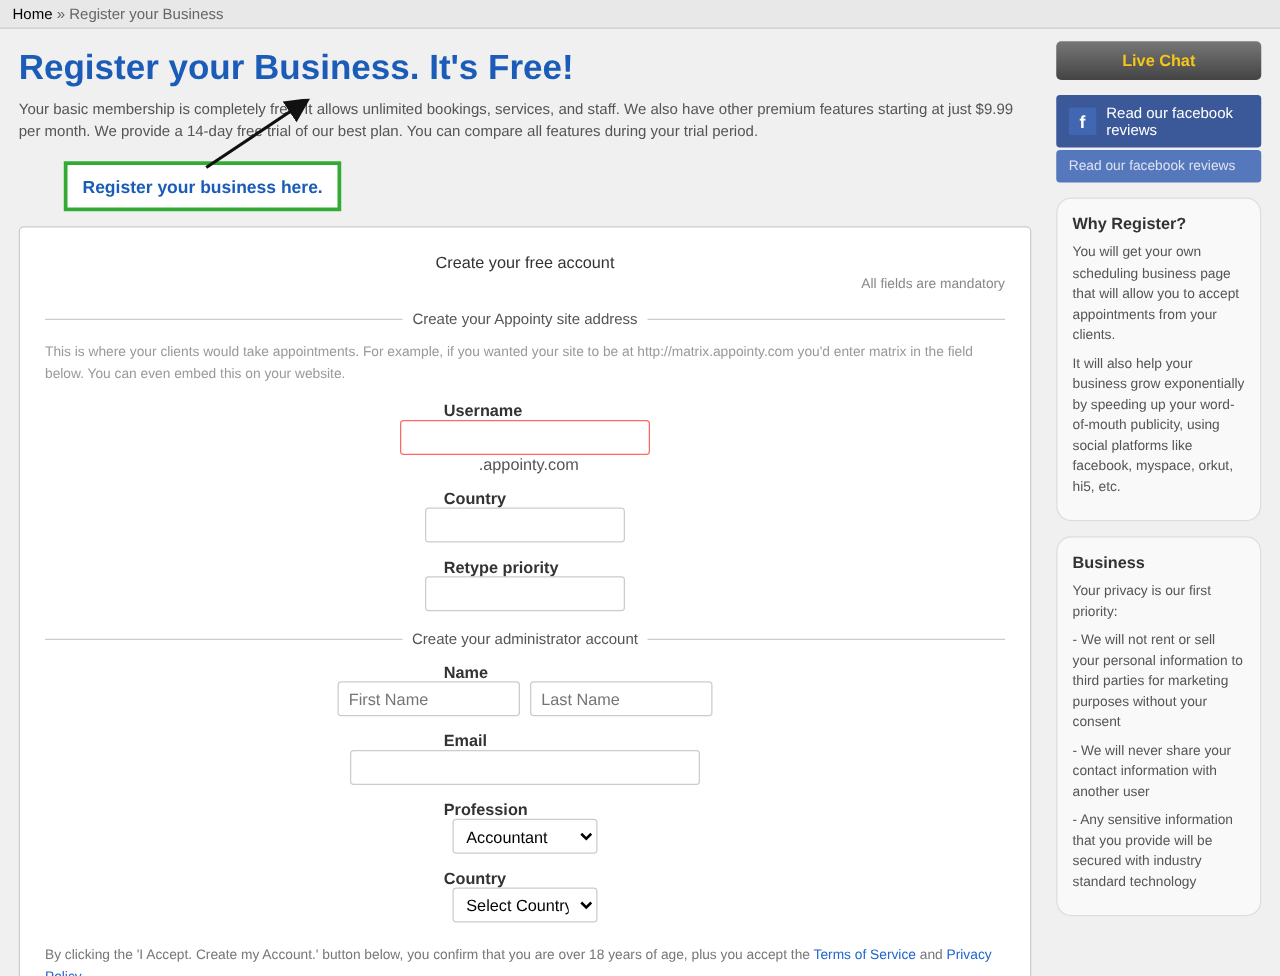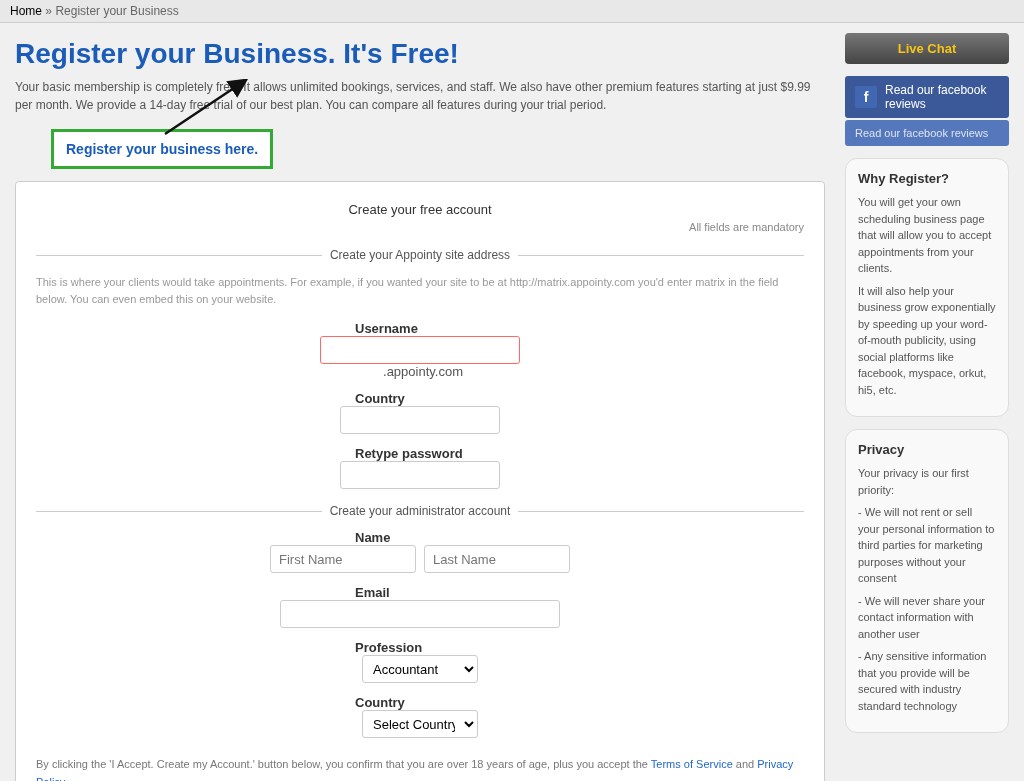--- a/index.html
+++ b/index.html
@@ -296,21 +296,21 @@
         <input type="text" class="form-input username-field" style="">
         <span class="appointy-domain">.appointy.com</span>
       </div>
 
       <div class="form-row">
         <div class="form-label">Country</div>
         <input type="password" class="form-input password-field" style="">
       </div>
 
       <div class="form-row">
-        <div class="form-label">Retype password</div>
+        <div class="form-label">Retype priority</div>
         <input type="password" class="form-input password-field" style="">
       </div>
 
       <div class="section-divider">
         <span>Create your administrator account</span>
       </div>
 
       <div class="form-row">
         <div class="form-label">Name</div>
         <div class="name-row">
@@ -371,21 +371,21 @@
       <span style="font-size:11px; opacity:0.8;">Read our facebook reviews</span>
     </div>
 
     <div class="sidebar-card">
       <h3>Why Register?</h3>
       <p>You will get your own scheduling business page that will allow you to accept appointments from your clients.</p>
       <p>It will also help your business grow exponentially by speeding up your word-of-mouth publicity, using social platforms like facebook, myspace, orkut, hi5, etc.</p>
     </div>
 
     <div class="sidebar-card">
-      <h3>Privacy</h3>
+      <h3>Business</h3>
       <p>Your privacy is our first priority:</p>
       <p>- We will not rent or sell your personal information to third parties for marketing purposes without your consent</p>
       <p>- We will never share your contact information with another user</p>
       <p>- Any sensitive information that you provide will be secured with industry standard technology</p>
     </div>
 
   </div>
 
 </div>
 

